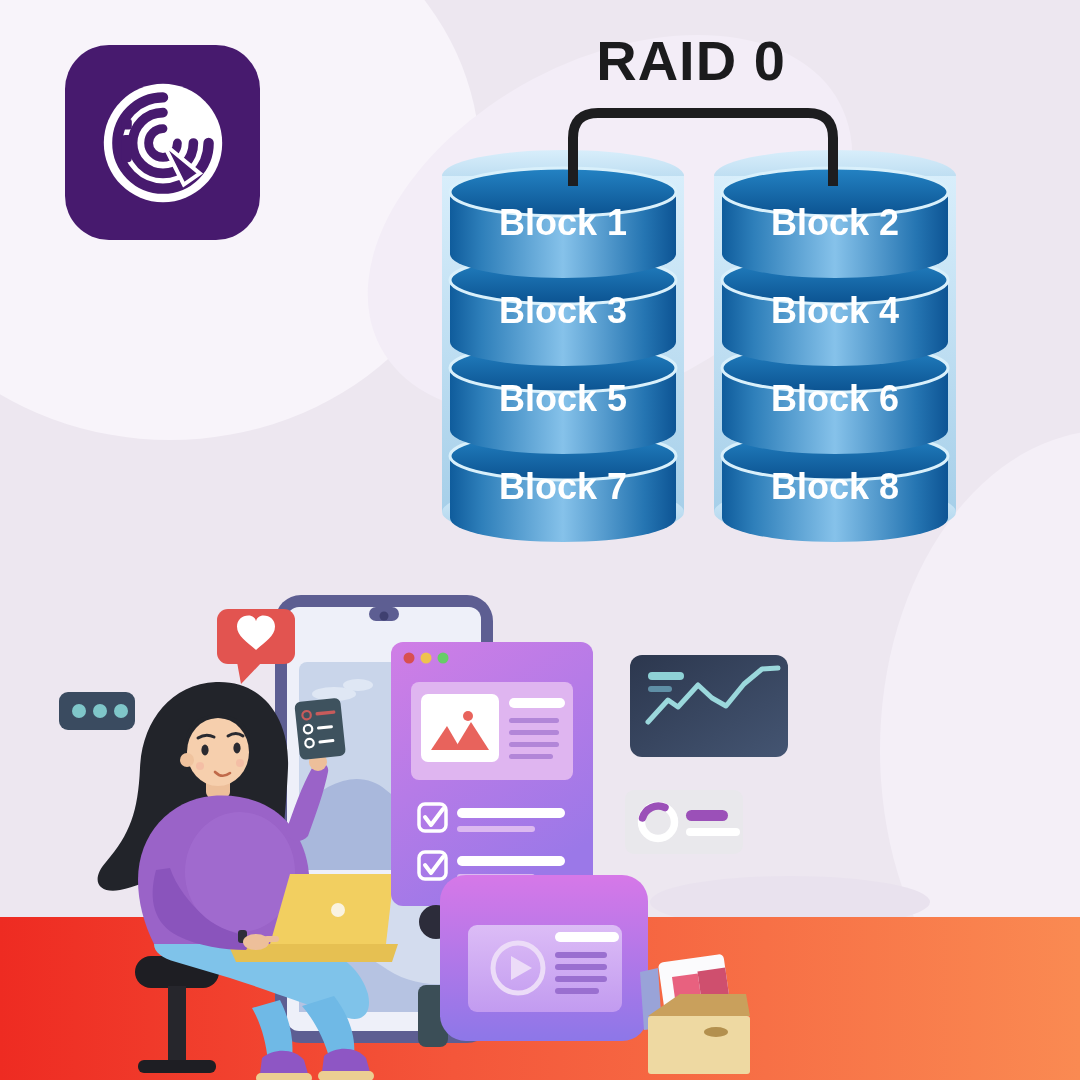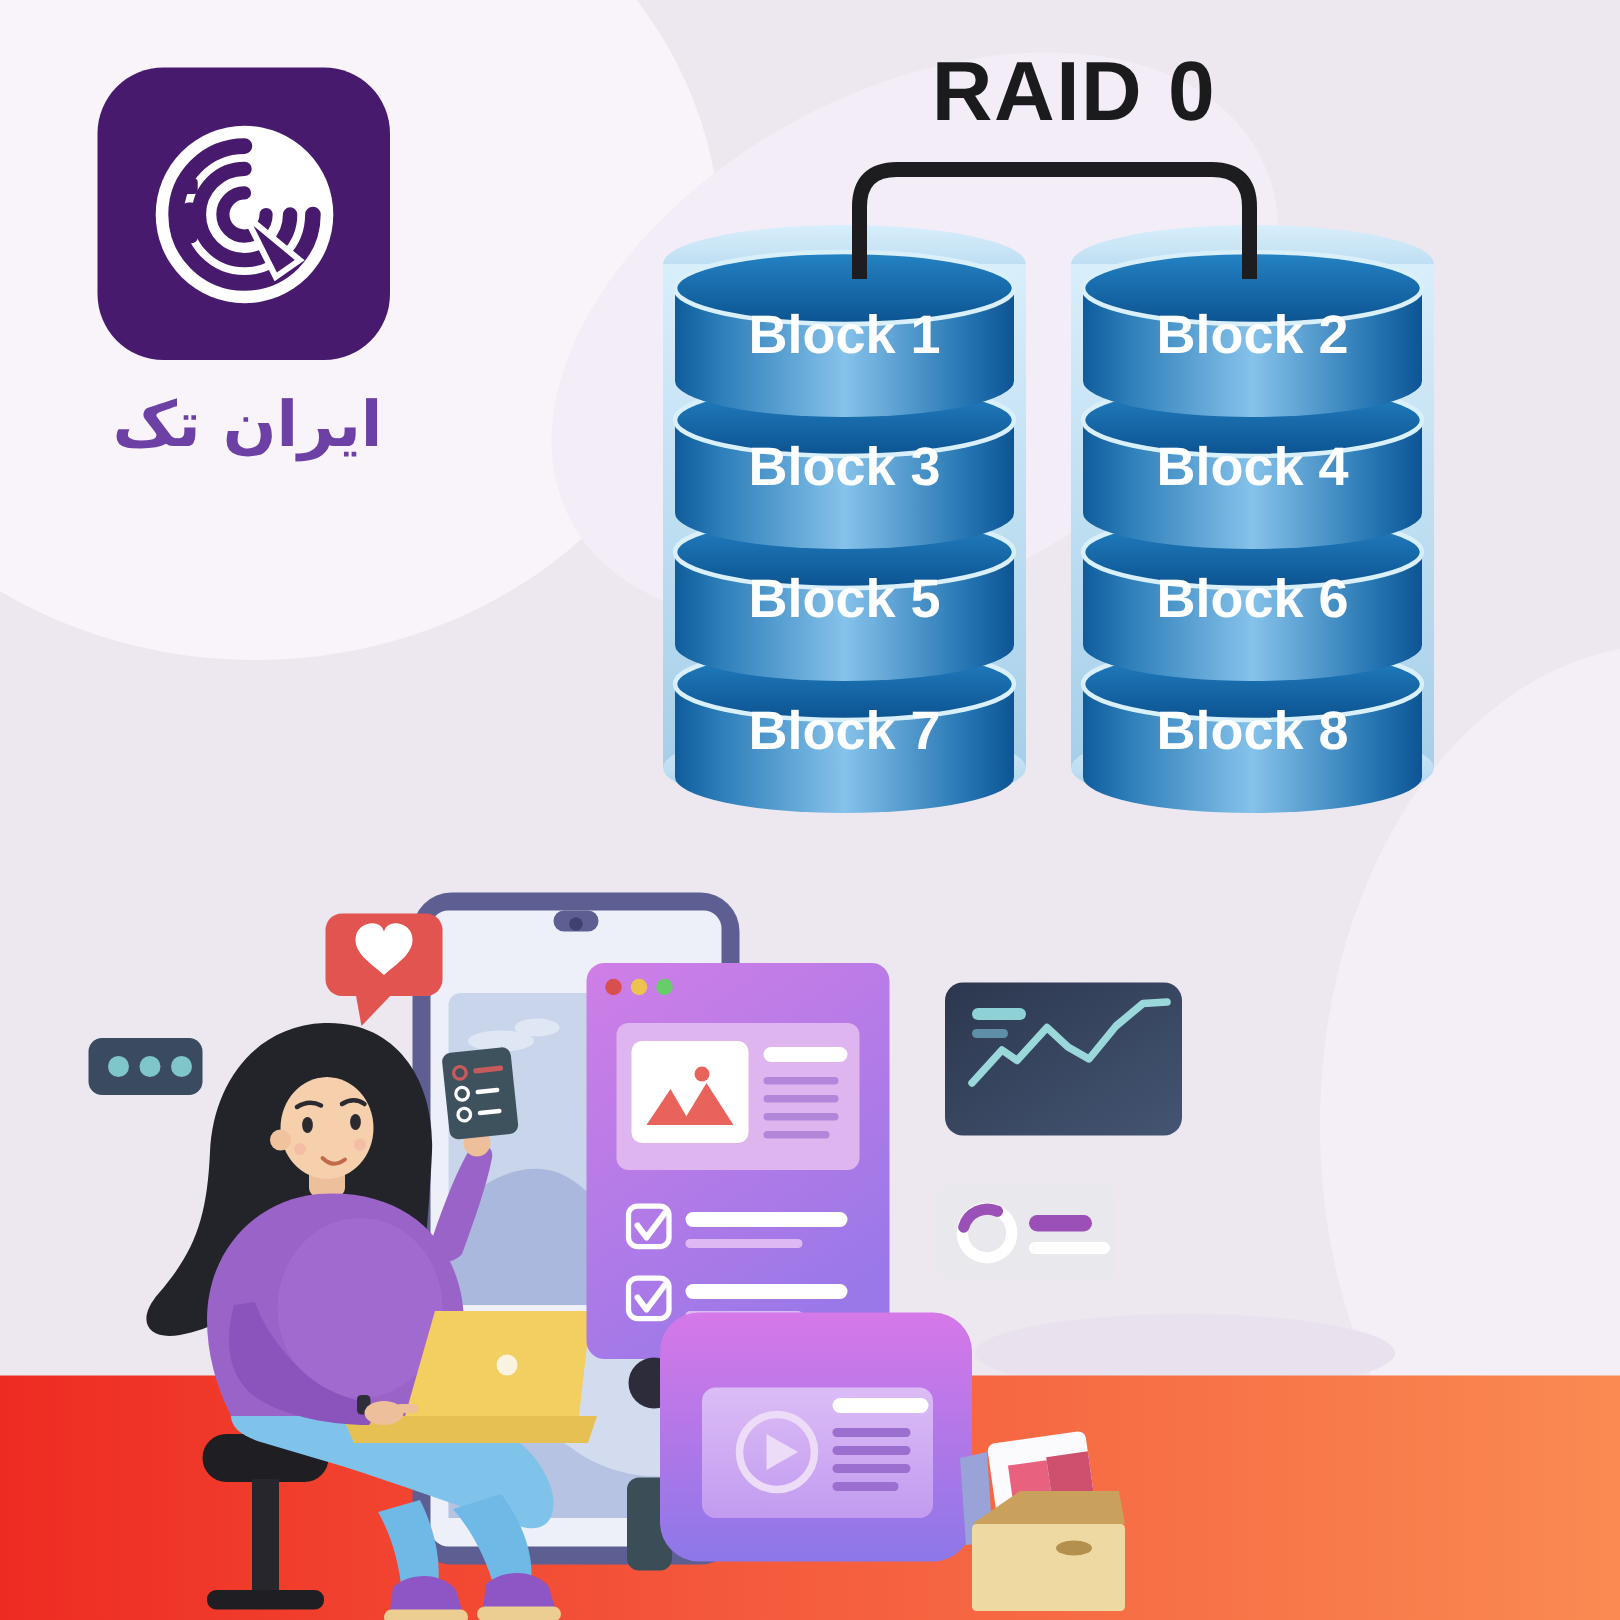--- a/index.html
+++ b/index.html
@@ -18,21 +18,21 @@
   
   .band{left:0;top:917px;width:1080px;height:163px;
         background:linear-gradient(90deg,#ee2b22 0%,#f4563a 42%,#fa8a52 100%);}
   
   .logo-tile{left:65px;top:45px;width:195px;height:195px;border-radius:44px;
              background:#471a6e;display:flex;align-items:center;justify-content:center;}
   .logo-caption{left:35px;top:258px;width:260px;text-align:center;
                 font-family:"DejaVu Sans",sans-serif;font-weight:bold;
                 font-size:42px;color:#6d40a5;direction:rtl;}
   
-  .raid-title{left:456px;top:28px;width:520px;text-align:center;
+  .raid-title{left:431px;top:28px;width:520px;text-align:center;
               font-size:56px;font-weight:bold;color:#1b1b1d;letter-spacing:1px;}
   .bracket{left:563px;top:100px;}
   .stack-a{left:441px;top:146px;}
   .stack-b{left:713px;top:146px;}
   .scene{left:40px;top:570px;}
   svg text{font-family:"Liberation Sans",sans-serif;}
 </style>
 </head>
 <body>
 
@@ -84,21 +84,20 @@
     <svg width="160" height="160" viewBox="0 0 100 100">
       <circle cx="50" cy="50" r="37" fill="#ffffff"></circle>
       <path d="M 50 21.5 A 28.5 28.5 0 1 0 78.5 50" stroke="#471a6e" stroke-width="6.5" fill="none" stroke-linecap="round"></path>
       <path d="M 50 31 A 19 19 0 1 0 69 50" stroke="#471a6e" stroke-width="6" fill="none" stroke-linecap="round"></path>
       <path d="M 50 41 A 9 9 0 1 0 59 50" stroke="#471a6e" stroke-width="5.5" fill="none" stroke-linecap="round"></path>
       <rect x="24" y="35" width="6.5" height="6.5" rx="1.5" fill="#471a6e"></rect>
       <rect x="24" y="45" width="6.5" height="17" rx="2.5" fill="#471a6e"></rect>
       <polygon points="50,50 73,69 63,76" fill="#471a6e" stroke="#ffffff" stroke-width="2.5"></polygon>
     </svg>
   </div>
-  <div class="abs logo-caption">ایران تک</div>
 
   <div class="abs raid-title">RAID 0</div>
 
   <div class="abs stack-a">
     <svg width="244" height="396" viewBox="0 0 244 396">
       <g>
         <ellipse cx="122" cy="30" rx="121" ry="26" fill="url(#gradOuter)"></ellipse>
         <rect x="1" y="30" width="242" height="336" fill="url(#gradOuter)"></rect>
         <ellipse cx="122" cy="366" rx="121" ry="26" fill="url(#gradOuter)"></ellipse>
       </g>

